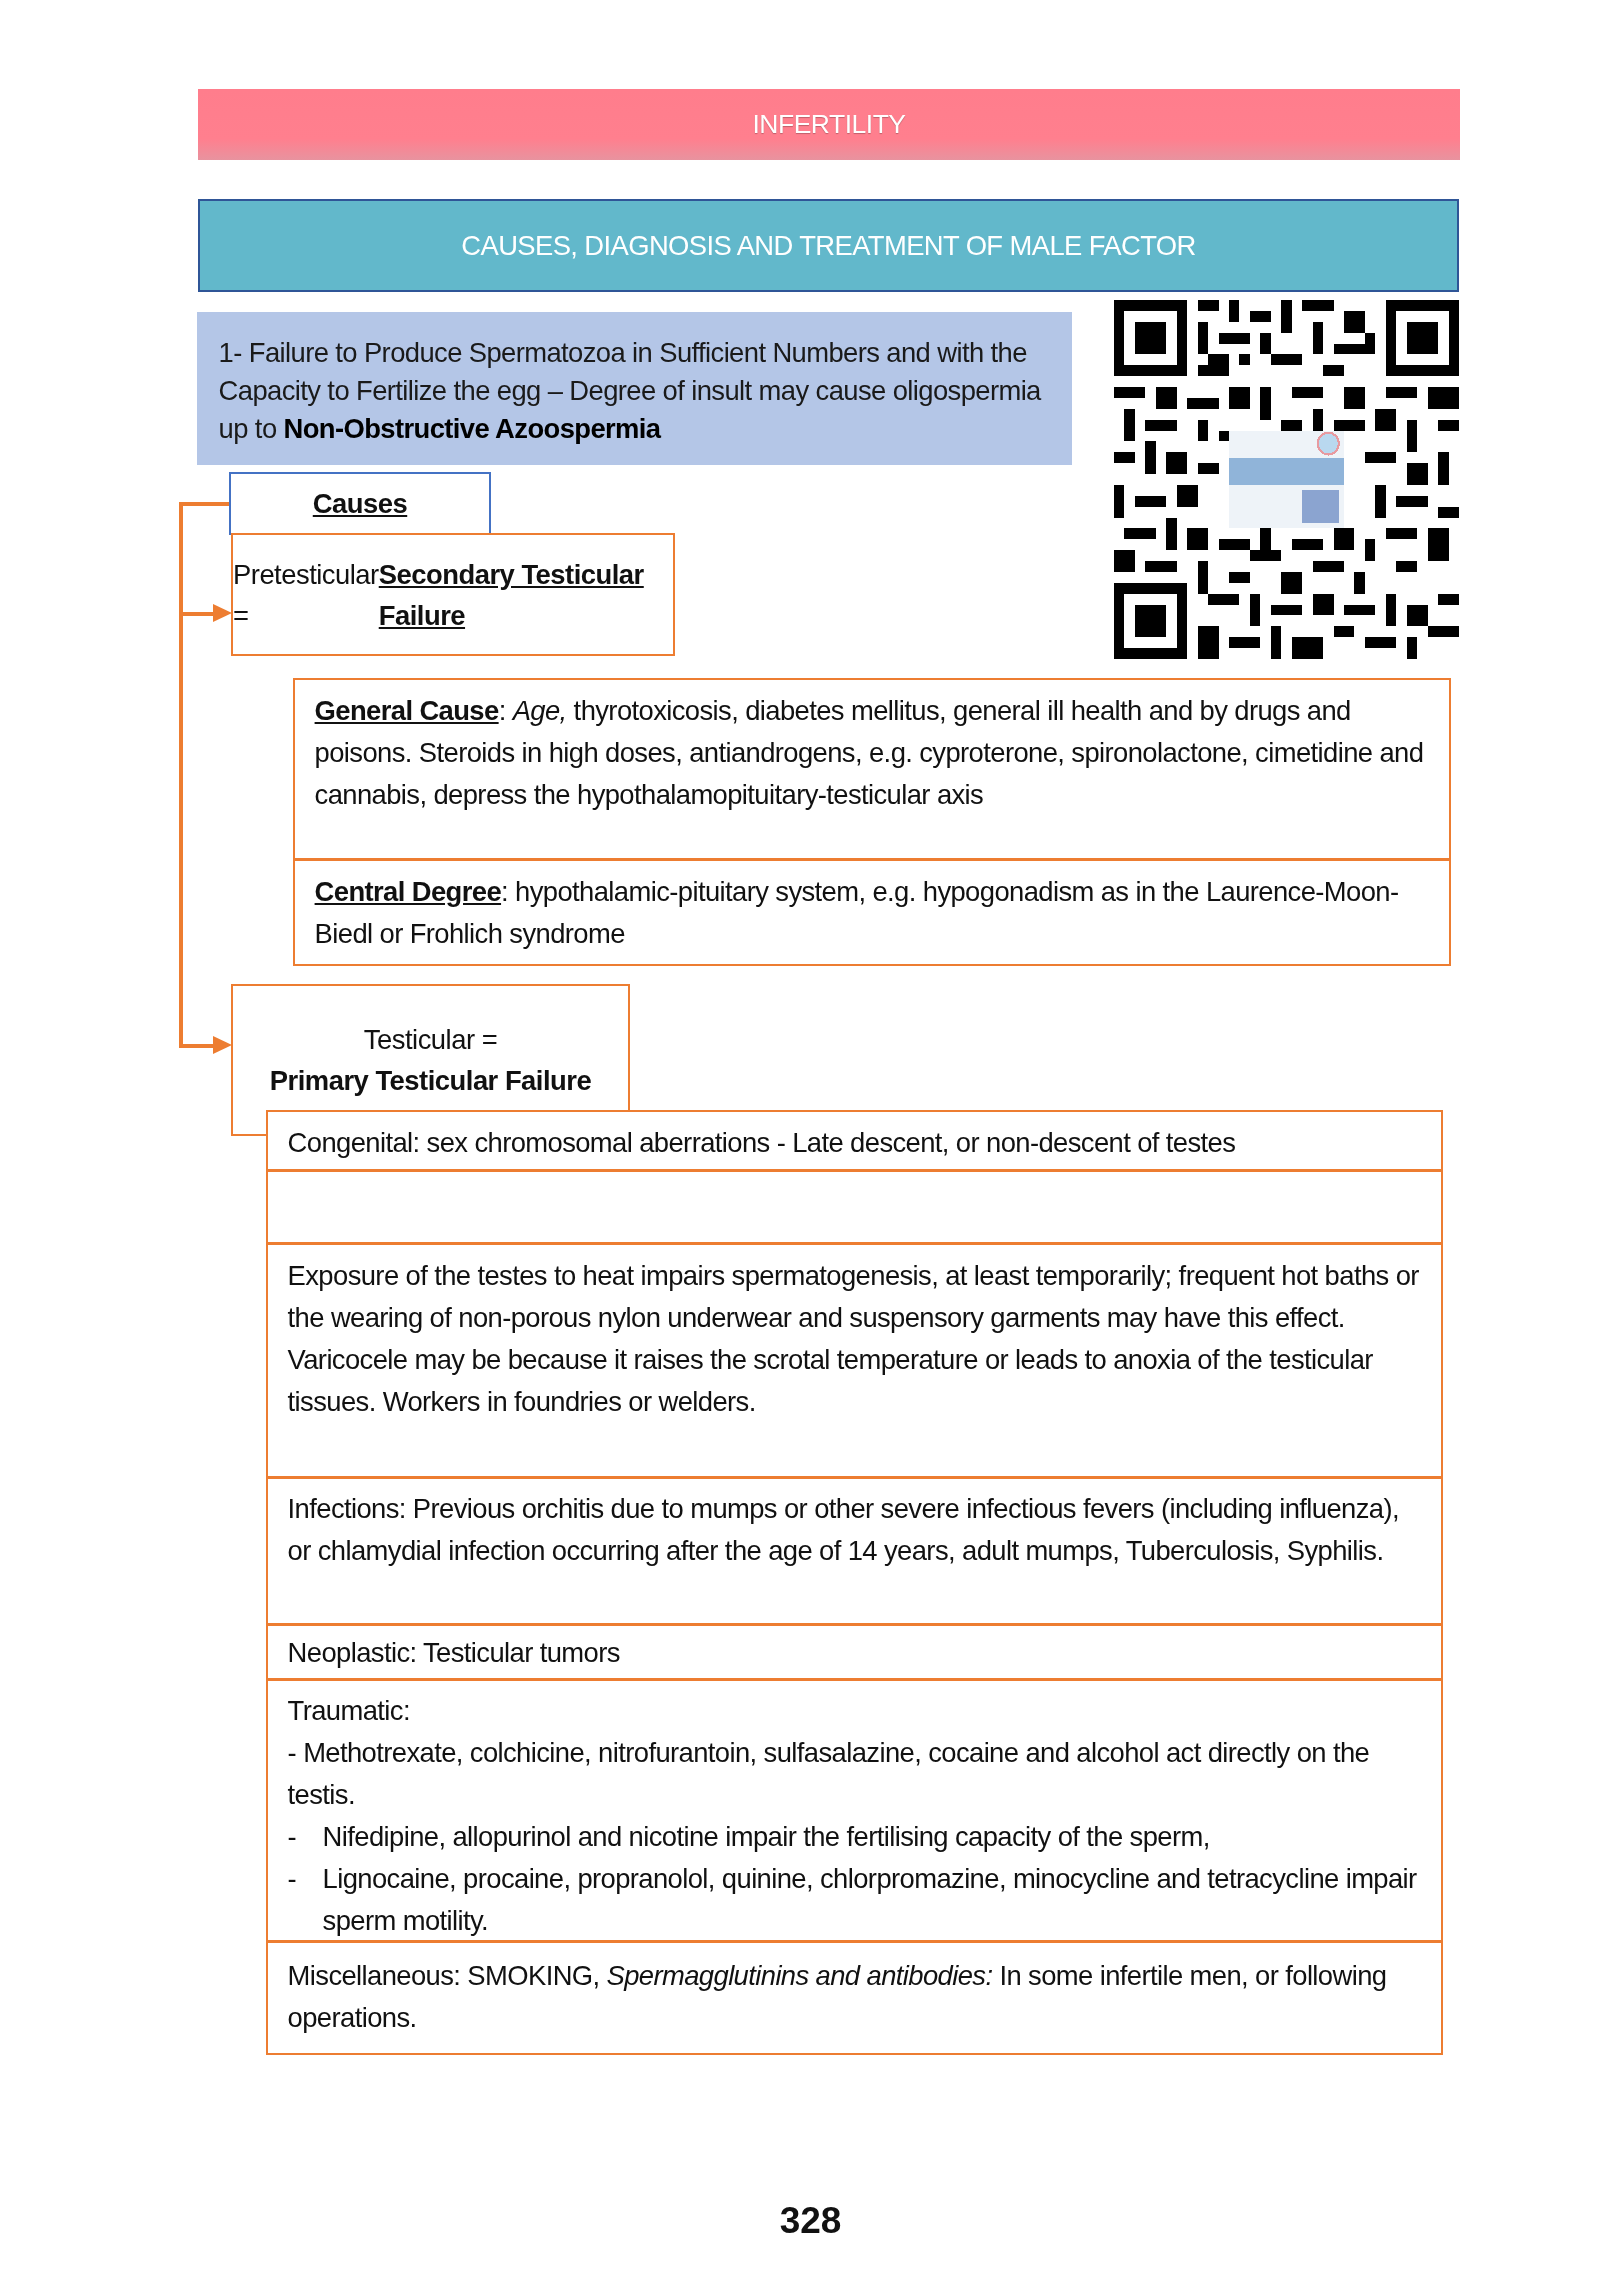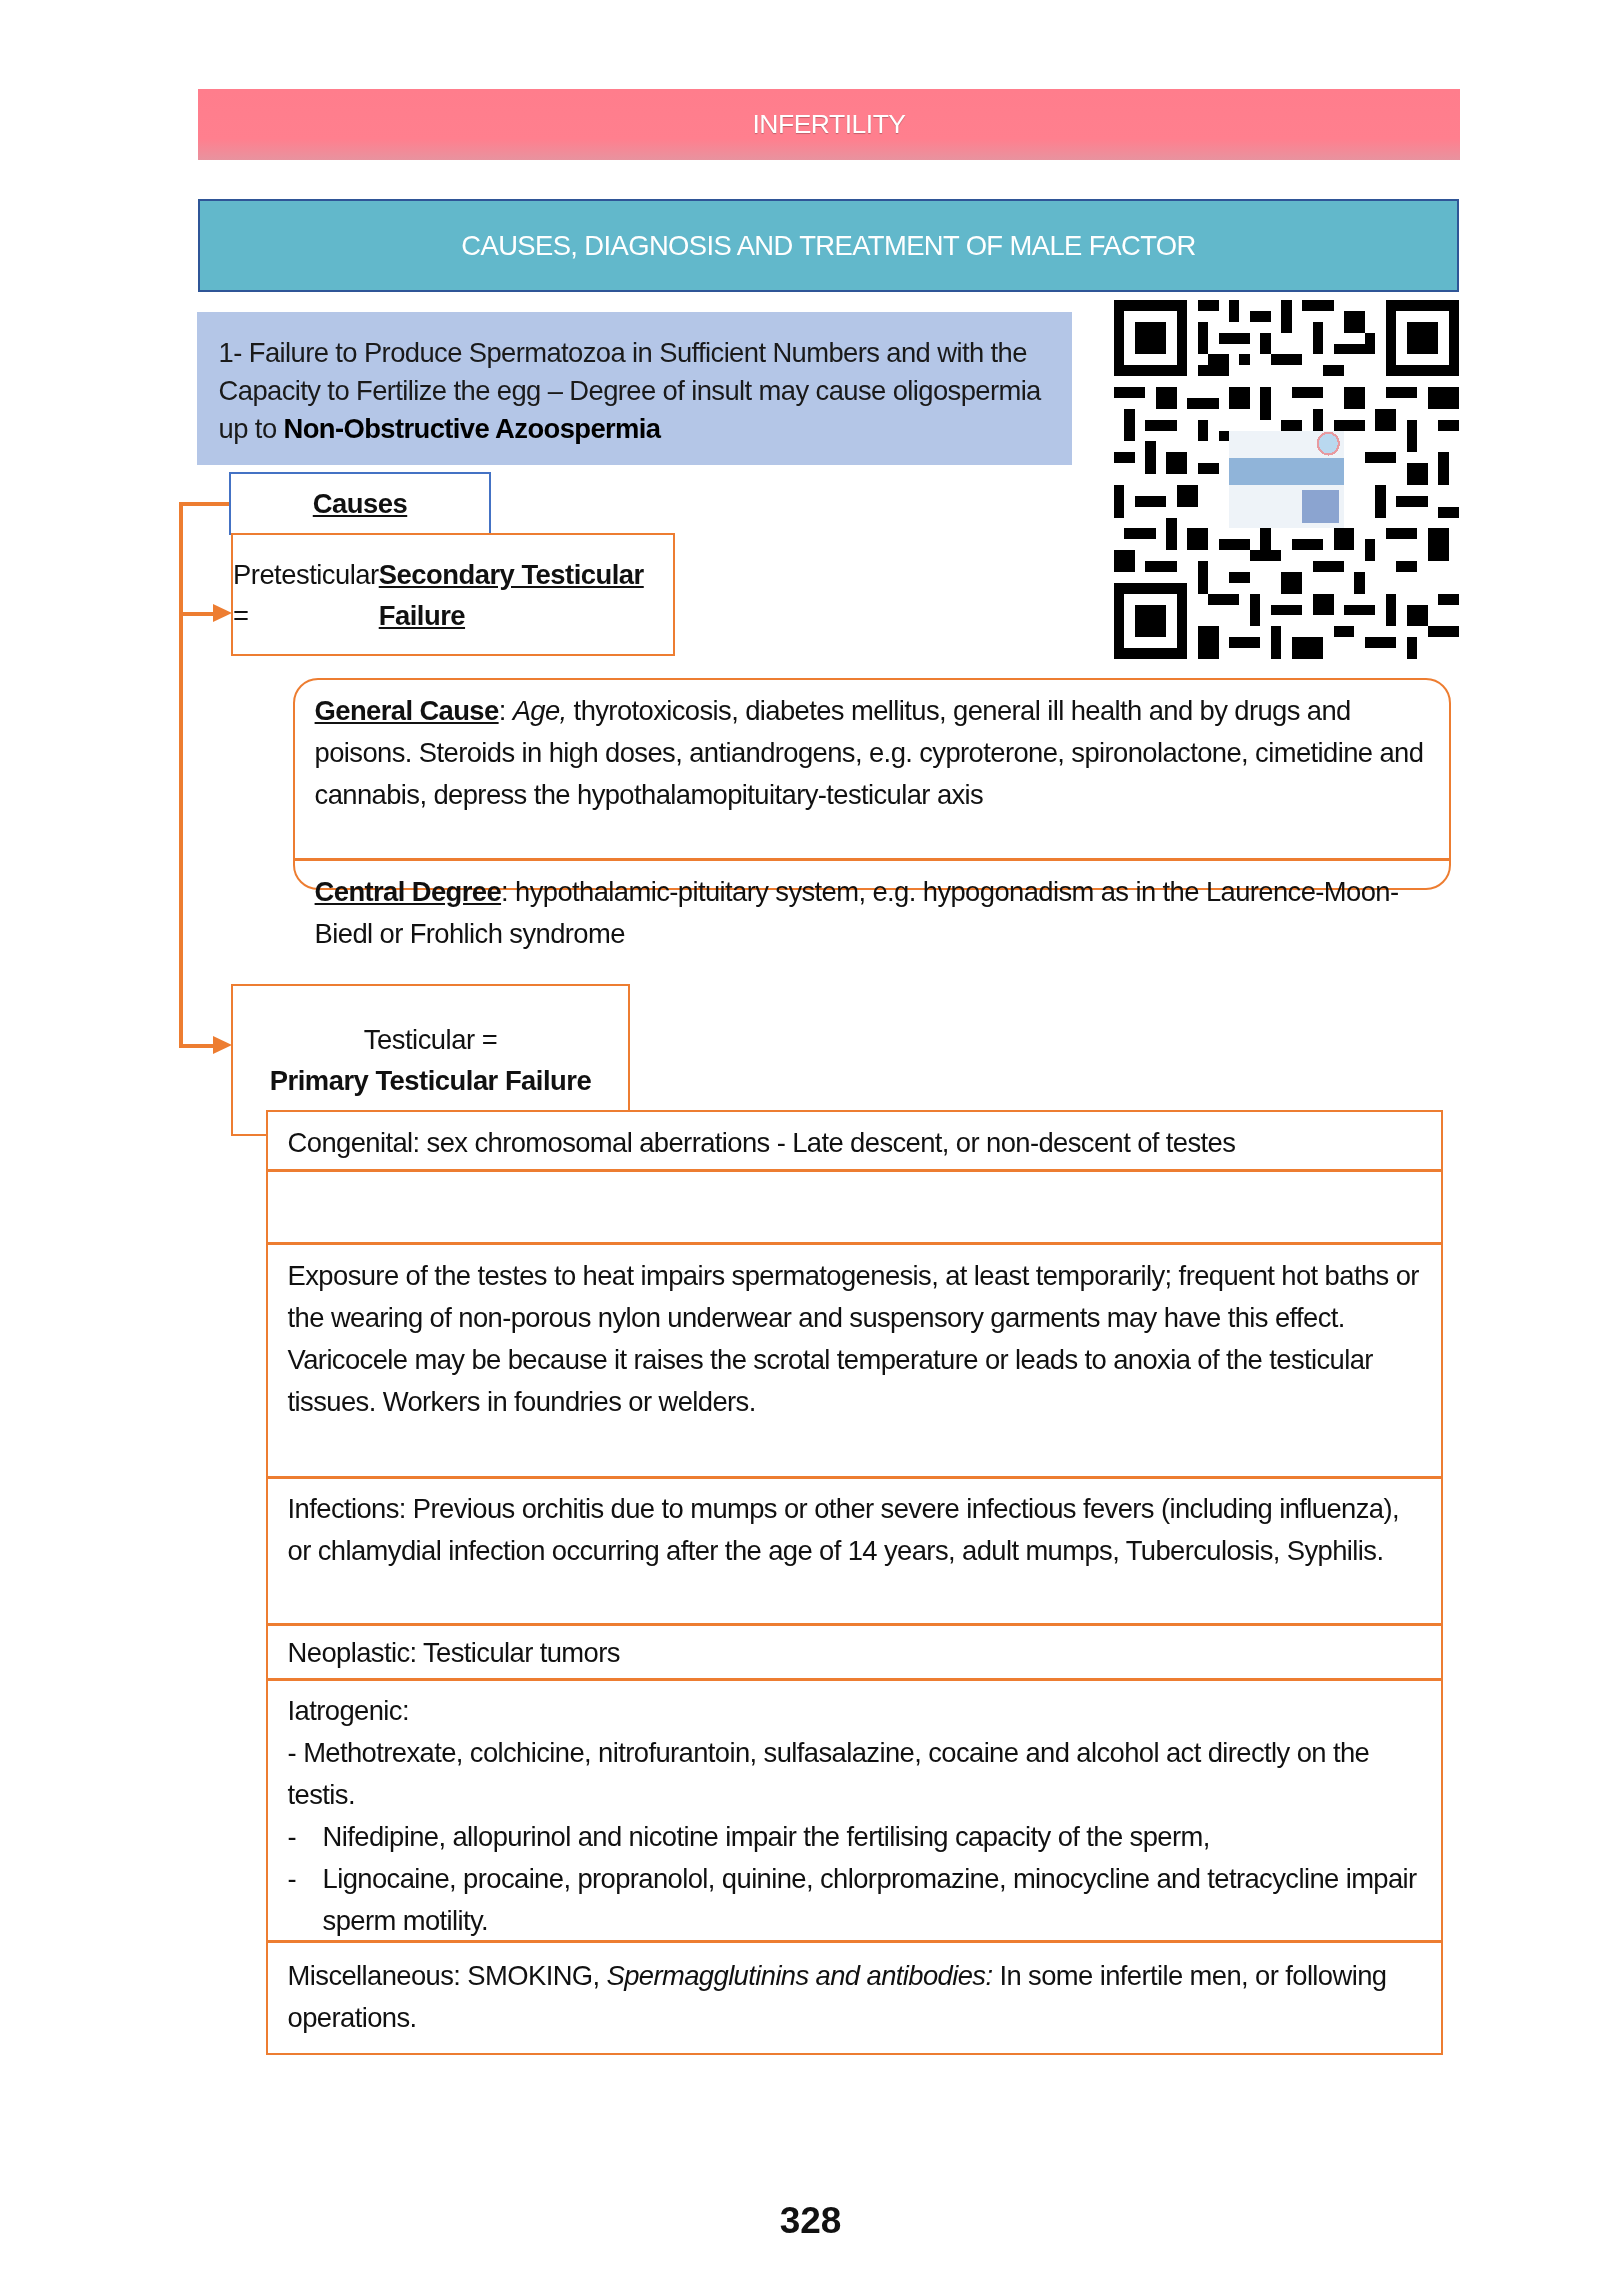--- a/index.html
+++ b/index.html
@@ -27,21 +27,21 @@
                 border: 2.9px solid #4472c4; background: #fff;
                 display: flex; align-items: center; justify-content: center;
                 font-size: 27.4px; font-weight: bold; text-decoration: underline; letter-spacing: -0.5px; }
 
   .orange-box { border: 2.9px solid #ed7d31; background: #fff; }
   .pre-box { left: 231px; top: 533px; width: 444px; height: 123px;
              display: flex; flex-direction: row; align-items: center; justify-content: flex-end;
              font-size: 27.4px; line-height: 41px; letter-spacing: -0.5px; }
   .pre-box .b { font-weight: bold; text-decoration: underline; }
 
-  .pre-details { left: 293px; top: 678px; width: 1158px; height: 212px; border-radius: 25px; }
+  .pre-details { left: 293px; top: 678px; width: 1158px; height: 288px; }
   .pre-row { position: absolute; left: 0; right: 0; padding: 9.8px 19.6px 0 19.6px;
              font-size: 27.4px; line-height: 42px; letter-spacing: -0.6px; }
   .pre-row .lbl { font-weight: bold; text-decoration: underline; }
   .divider { position: absolute; left: 0; right: 0; height: 2.9px; background: #ed7d31; }
 
   .tes-box { left: 231px; top: 984px; width: 399px; height: 152px;
              display: flex; flex-direction: column; align-items: center; justify-content: center;
              font-size: 27.4px; line-height: 41px; letter-spacing: -0.5px; }
   .tes-box .b { font-weight: bold; }
 
@@ -224,21 +224,21 @@
   <div class="divider" style="top:364px;"></div>
   <div class="tes-row" style="top:376px;">
     <span>Infections: Previous orchitis due to mumps or other severe infectious fevers (including influenza), or chlamydial infection occurring after the age of 14 years, adult mumps, Tuberculosis, Syphilis.</span>
   </div>
   <div class="divider" style="top:511px;"></div>
   <div class="tes-row" style="top:514px; height:53px; display:flex; align-items:center;">
     <span>Neoplastic: Testicular tumors</span>
   </div>
   <div class="divider" style="top:566px;"></div>
   <div class="tes-row" style="top:578px;">
-    <div>Iatrogenic:</div>
+    <div>Traumatic:</div>
     <div>- Methotrexate, colchicine, nitrofurantoin, sulfasalazine, cocaine and alcohol act directly on the testis.</div>
     <div class="bullet">
       <span class="dash">-</span>
       <span>Nifedipine, allopurinol and nicotine impair the fertilising capacity of the sperm,</span>
     </div>
     <div class="bullet">
       <span class="dash">-</span>
       <span>Lignocaine, procaine, propranolol, quinine, chlorpromazine, minocycline and tetracycline impair sperm motility.</span>
     </div>
   </div>

